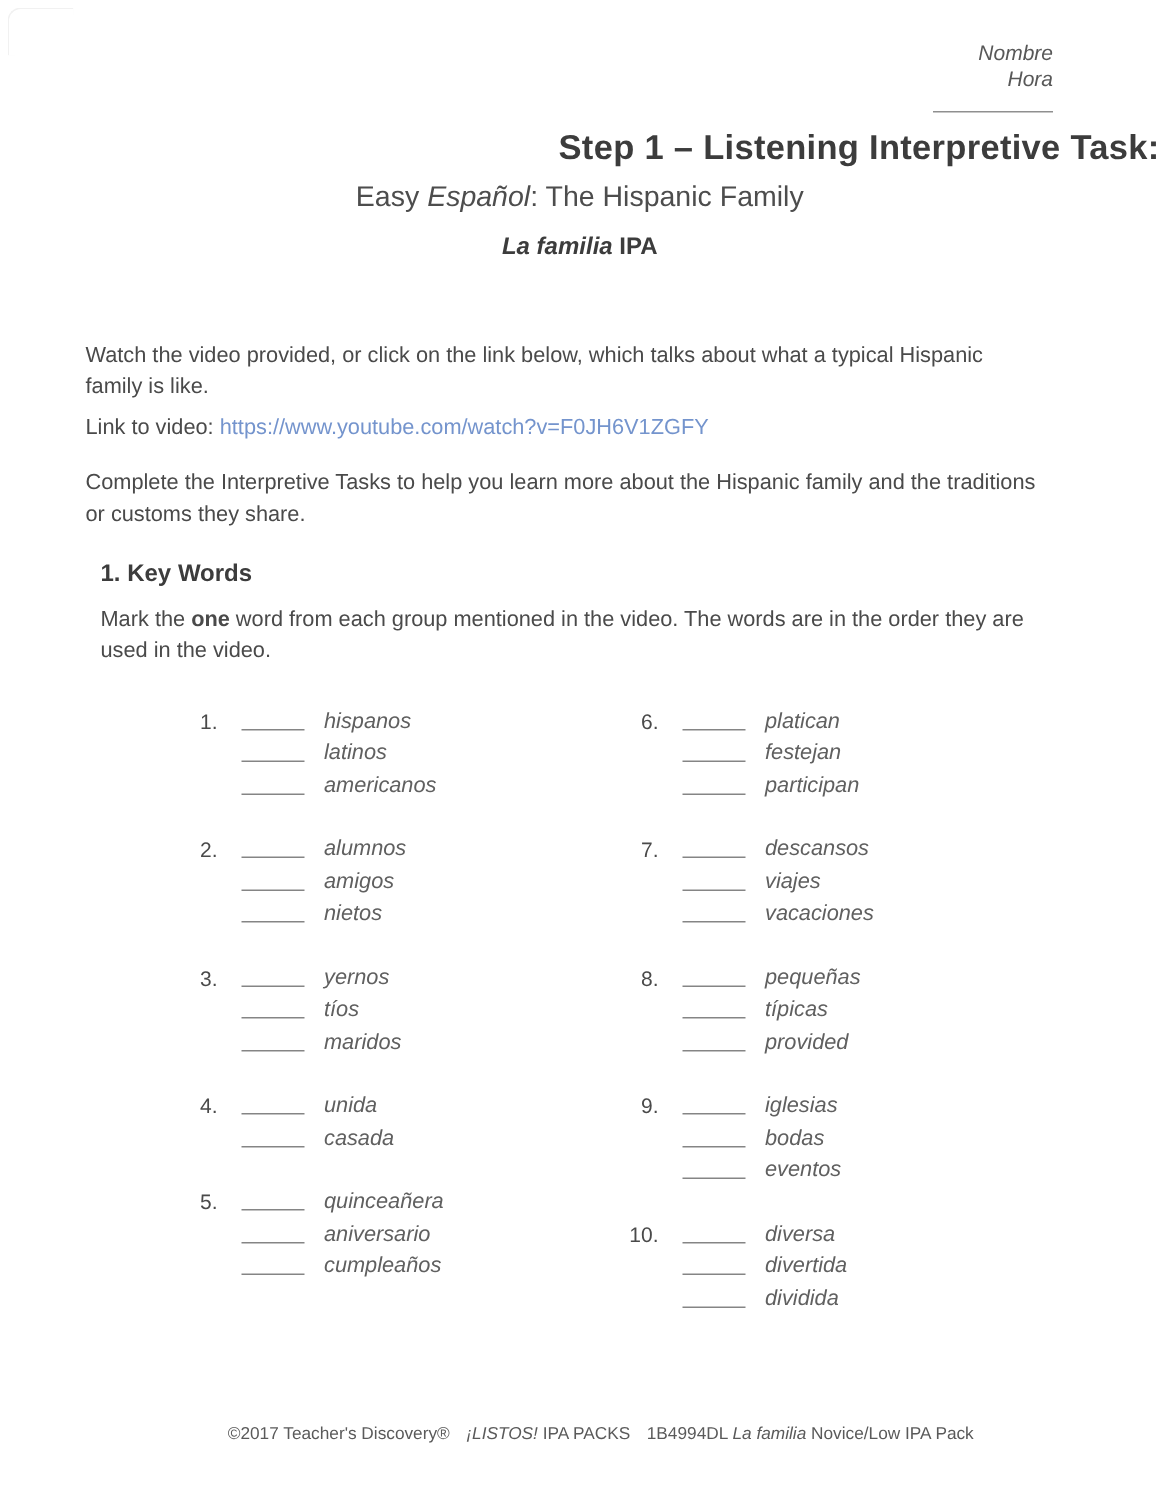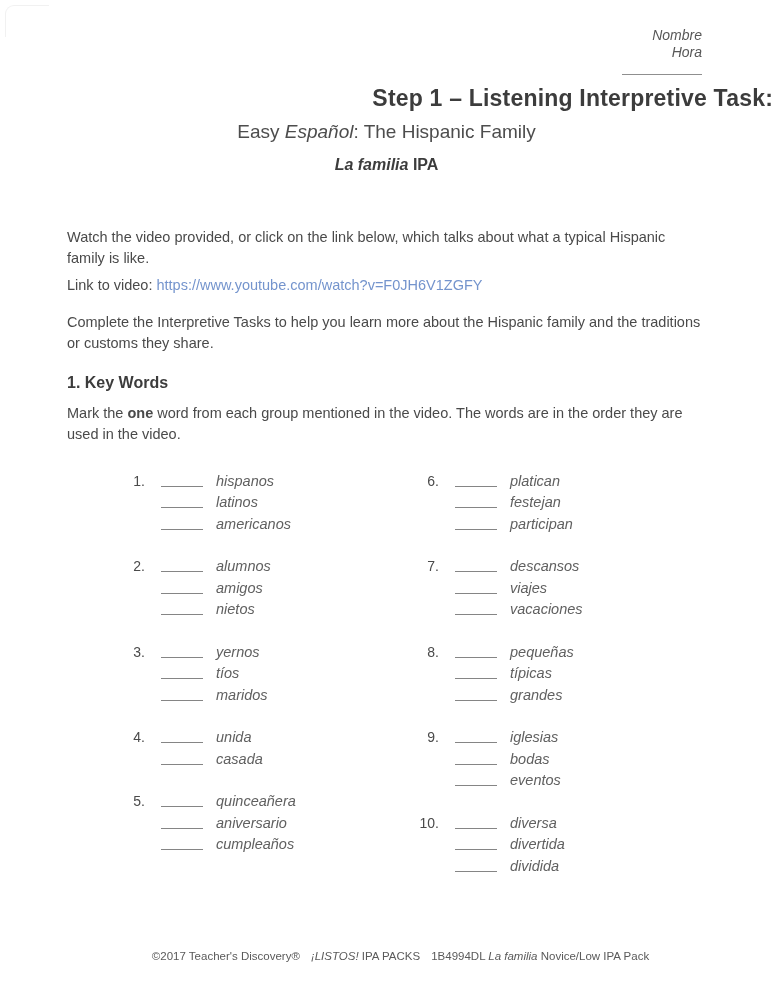--- a/index.html
+++ b/index.html
@@ -54,21 +54,21 @@
   .title-doc {
     position: absolute; top: 156px; left: 0; width: 100%;
     text-align: center;
     font-size: 16px; font-weight: bold; color: var(--heading-text);
   }
   .it { font-style: italic; text-align: center; }
   .b  { font-weight: bold; }
 
   
   .para {
-    position: absolute; left: 67px; width: 640px;
+    position: absolute; left: 57px; width: 640px;
     font-size: 14.5px; line-height: 21px; color: var(--body-text);
   }
   .p1 { top: 212px; }
   .p2 { top: 260px; }
   .p3 { top: 297px; }
   .video-link { color: var(--link); text-decoration: none; }
 
   
   .section-heading {
     position: absolute; top: 374px; left: 67px;
@@ -252,21 +252,21 @@
         <span class="word">pequeñas</span>
       </div>
       <div class="row">
         <span class="num"></span>
         <span class="blank"></span>
         <span class="word">típicas</span>
       </div>
       <div class="row">
         <span class="num"></span>
         <span class="blank"></span>
-        <span class="word">grandes</span>
+        <span class="word">provided</span>
       </div>
     </div>
     <div class="group">
       <div class="row">
         <span class="num">9.</span>
         <span class="blank"></span>
         <span class="word">iglesias</span>
       </div>
       <div class="row">
         <span class="num"></span>

